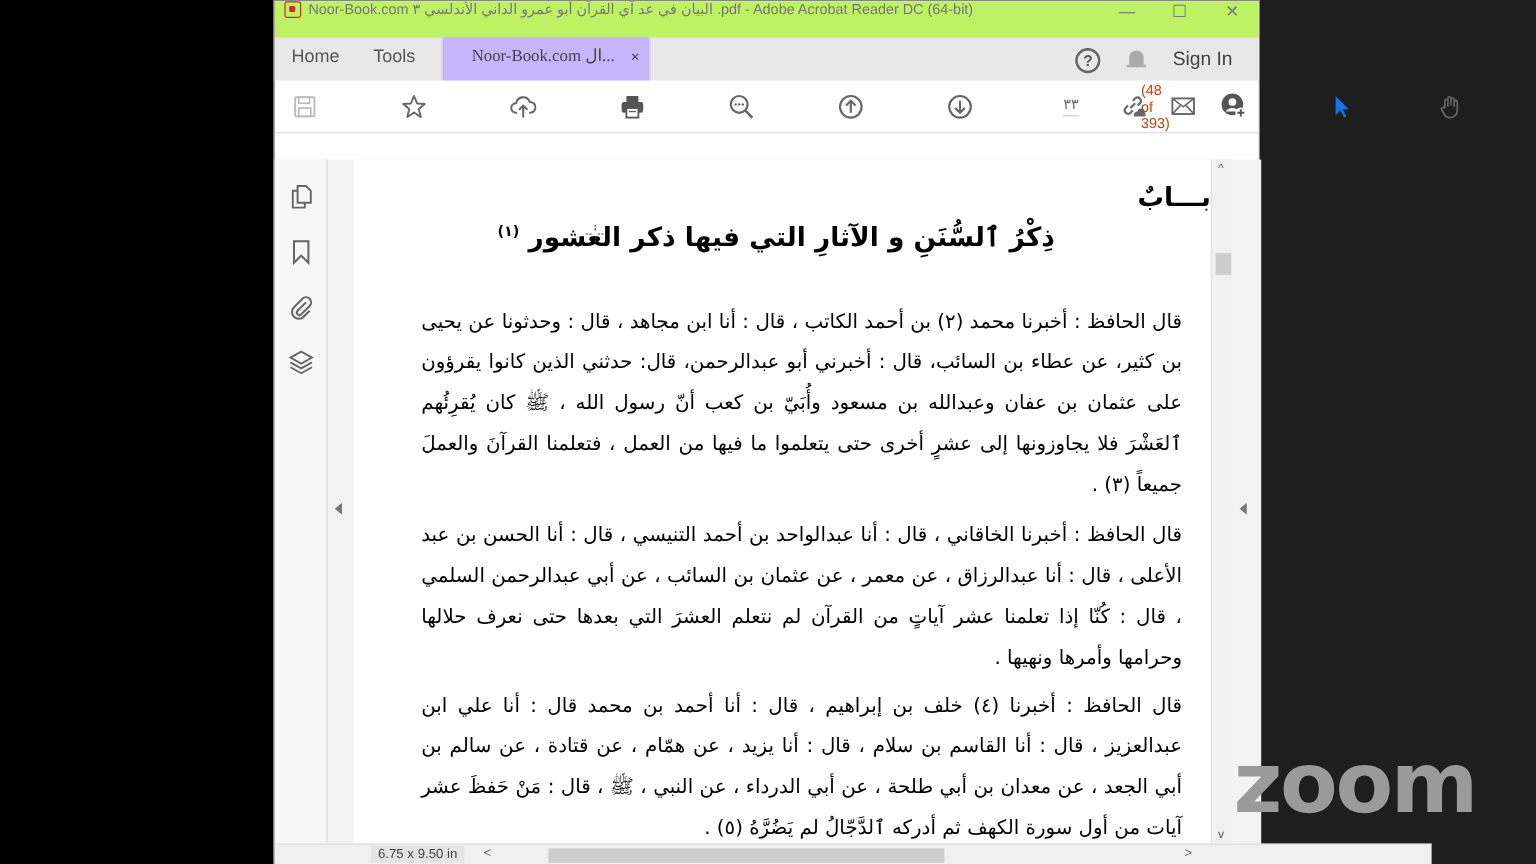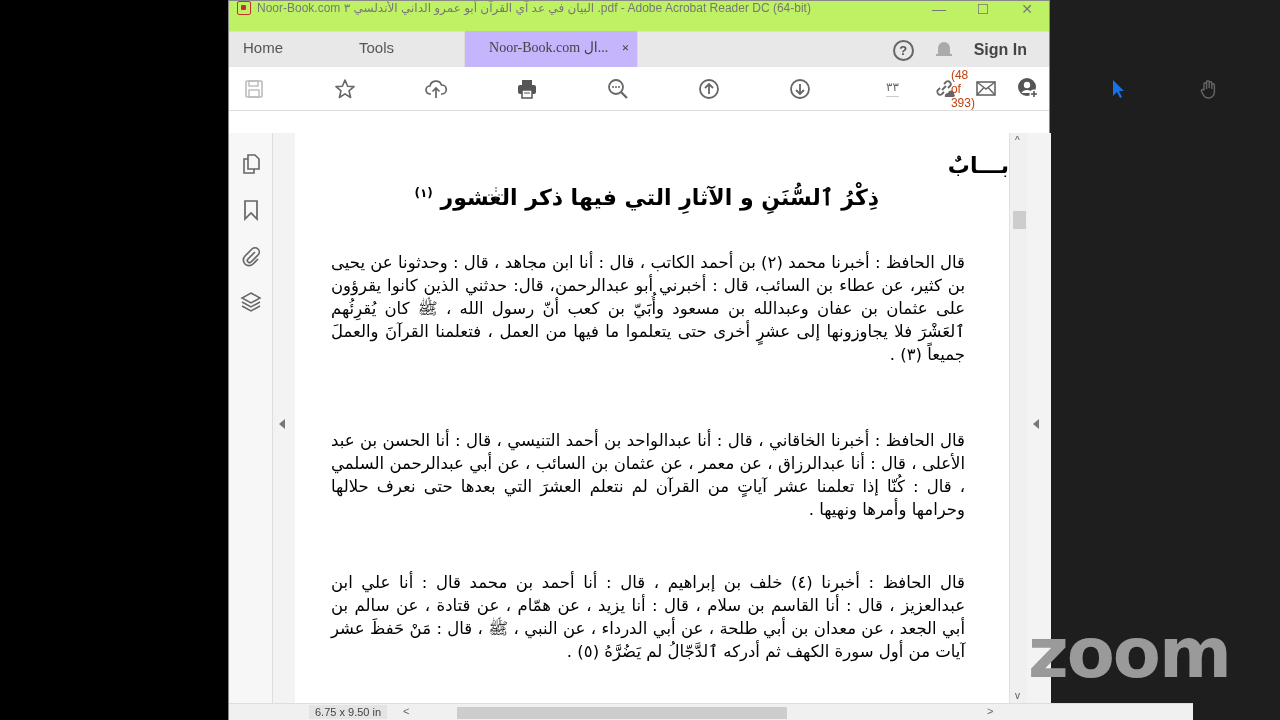--- a/index.html
+++ b/index.html
@@ -9,49 +9,49 @@
   .zoom-logo { position: absolute; left: 1028px; top: 618px; font-family: "DejaVu Sans", sans-serif; font-size: 70px; color: #9a9a9a; letter-spacing: -2px; font-weight: bold; line-height: 70px; }
   .win { position: absolute; left: 228px; top: 0; width: 822px; height: 720px; background: #fff; border: 1px solid #888; }
   .titlebar { height: 30px; background: #bef264; display: flex; align-items: flex-start; padding-left: 8px; font-size: 12px; color: #777; }
   .titlebar .app-icon { width: 14px; height: 14px; border: 1.5px solid #c9302c; border-radius: 2px; position: relative; margin-right: 6px; }
   .titlebar .app-icon::after { content: ""; position: absolute; left: 3px; top: 3px; width: 5px; height: 5px; background: #c9302c; border-radius: 1px; }
   .titlebar .title { flex: 1; white-space: nowrap; overflow: hidden; }
   .winctl { display: flex; }
   .winctl span { width: 44px; text-align: center; color: #777; font-size: 14px; cursor: pointer; }
   .menubar { height: 22px; display: flex; align-items: center; padding-left: 6px; font-size: 14px; color: #333; }
   .menubar span { margin-right: 15px; cursor: pointer; }
-  .tabbar { height: 36px; background: #e8e8e8; display: flex; align-items: flex-end; position: relative; border-top: 1px solid #ddd; gap: 48px; }
+  .tabbar { height: 36px; background: #e8e8e8; display: flex; align-items: flex-end; position: relative; border-top: 1px solid #ddd; }
   .tabbar .nav-tab { font-size: 15px; color: #555; padding: 0 14px; height: 36px; line-height: 34px; cursor: pointer; }
   .tabbar .doc-tab { background: #c4b5fd; height: 36px; width: 174px; margin-left: 8px; padding-left: 24px; line-height: 34px; font-size: 14px; color: #444; border-left: 1px solid #ddd; border-right: 1px solid #ddd; position: relative; cursor: pointer; font-family: Liberation Serif, serif; }
   .tabbar .doc-tab .close { position: absolute; right: 8px; top: 0; font-size: 13px; color: #444; font-weight: bold; }
   .tabbar .right-tools { position: absolute; right: 22px; top: 0; height: 36px; display: flex; align-items: center; }
   .help-icon { width: 21px; height: 21px; border: 2px solid #666; border-radius: 50%; text-align: center; font-size: 13px; line-height: 17px; color: #555; font-weight: bold; margin-right: 22px; cursor: pointer; }
   .bell-icon { width: 16px; height: 18px; margin-right: 22px; position: relative; cursor: pointer; }
   .bell-icon::before { content: ""; position: absolute; left: 2px; top: 1px; width: 12px; height: 13px; background: #aaa; border-radius: 6px 6px 1px 1px; }
   .bell-icon::after { content: ""; position: absolute; left: 0; top: 13px; width: 16px; height: 2px; background: #aaa; }
-  .signin { font-size: 16px; font-weight: bold; color: #444; cursor: pointer; }
+  .signin { font-size: 16px; font-weight: normal; color: #444; cursor: pointer; }
   .toolbar { height: 44px; display: flex; align-items: center; padding-left: 14px; border-bottom: 1px solid #ddd; position: relative; gap: 48px; }
   .tb { width: 22px; height: 22px; margin-right: 21px; display: flex; align-items: center; justify-content: center; cursor: pointer; }
   .tb svg { width: 22px; height: 22px; }
   .pageinput { width: 28px; font-size: 12px; color: #666; text-align: center; border-bottom: 1px solid #ccc; padding-bottom: 2px; margin-right: 4px; margin-left: 6px; }
   .pagecount { font-size: 12px; color: #c2410c; margin-right: 18px; }
   .sep { width: 1px; height: 28px; background: #ddd; margin-right: 18px; }
   .zoomsel { width: 62px; border-bottom: 1px solid #ccc; font-size: 11px; color: #666; display: flex; justify-content: flex-end; padding: 0 6px 2px 8px; margin-right: 24px; cursor: pointer; }
   .more { font-size: 18px; color: #666; letter-spacing: 1px; font-weight: bold; cursor: pointer; }
   .tb-right { position: absolute; right: 10px; top: 10px; display: flex; }
   .tb-right .tb { margin-right: 0; margin-left: 20px; }
   .content { position: absolute; top: 132px; left: 0; width: 822px; height: 588px; background: #f3f3f3; }
   .leftpanel { position: absolute; left: 0; top: 0; width: 44px; height: 570px; background: #f7f7f7; border-right: 1px solid #ddd; }
   .lp-icon { width: 22px; height: 22px; position: absolute; left: 11px; cursor: pointer; }
   .collapse-left { position: absolute; left: 50px; top: 286px; width: 0; height: 0; border-top: 5px solid transparent; border-bottom: 5px solid transparent; border-right: 6px solid #777; cursor: pointer; }
   .page { position: absolute; left: 66px; top: 0; width: 714px; height: 570px; background: #fff; overflow: hidden; direction: rtl; font-family: "DejaVu Sans", sans-serif; color: #000; }
   .page .bab { position: absolute; top: 20px; left: 0; width: 100%; text-align: right; font-size: 22px; font-weight: bold; }
   .page .htitle { position: absolute; top: 52px; right: 130px; font-size: 22px; font-weight: bold; white-space: nowrap; }
   .page .htitle sup { font-size: 12px; }
-  .page .para { position: absolute; right: 44px; width: 634px; font-size: 16.5px; line-height: 23px; text-align: justify; text-align-last: right; }
+  .page .para { position: absolute; right: 24px; width: 634px; font-size: 16.5px; line-height: 34px; text-align: justify; text-align-last: right; }
   .cursor-cross { position: absolute; left: 193px; top: 54px; width: 16px; height: 16px; }
   .vscroll { position: absolute; left: 780px; top: 0; width: 18px; height: 570px; background: #f0f0f0; border-left: 1px solid #e0e0e0; }
   .vscroll .up { position: absolute; top: 2px; left: 5px; font-size: 10px; color: #555; cursor: pointer; }
   .vscroll .thumb { position: absolute; top: 78px; left: 3px; width: 13px; height: 18px; background: #cdcdcd; cursor: pointer; }
   .vscroll .down { position: absolute; bottom: 2px; left: 5px; font-size: 10px; color: #555; cursor: pointer; }
   .rightpanel-toggle { position: absolute; left: 804px; top: 286px; width: 0; height: 0; border-top: 5px solid transparent; border-bottom: 5px solid transparent; border-right: 6px solid #777; cursor: pointer; }
   .statusbar { position: absolute; left: 0; top: 570px; width: 964px; height: 18px; background: #f0f0f0; border-top: 1px solid #ddd; }
   .statusbar .dims { position: absolute; left: 80px; top: 1px; font-size: 11px; color: #444; background: #e4e4e4; padding: 1px 6px; }
   .statusbar .hleft { position: absolute; left: 174px; top: 1px; font-size: 11px; color: #666; cursor: pointer; }
   .statusbar .hthumb { position: absolute; left: 228px; top: 3px; width: 330px; height: 12px; background: #cdcdcd; cursor: pointer; }

